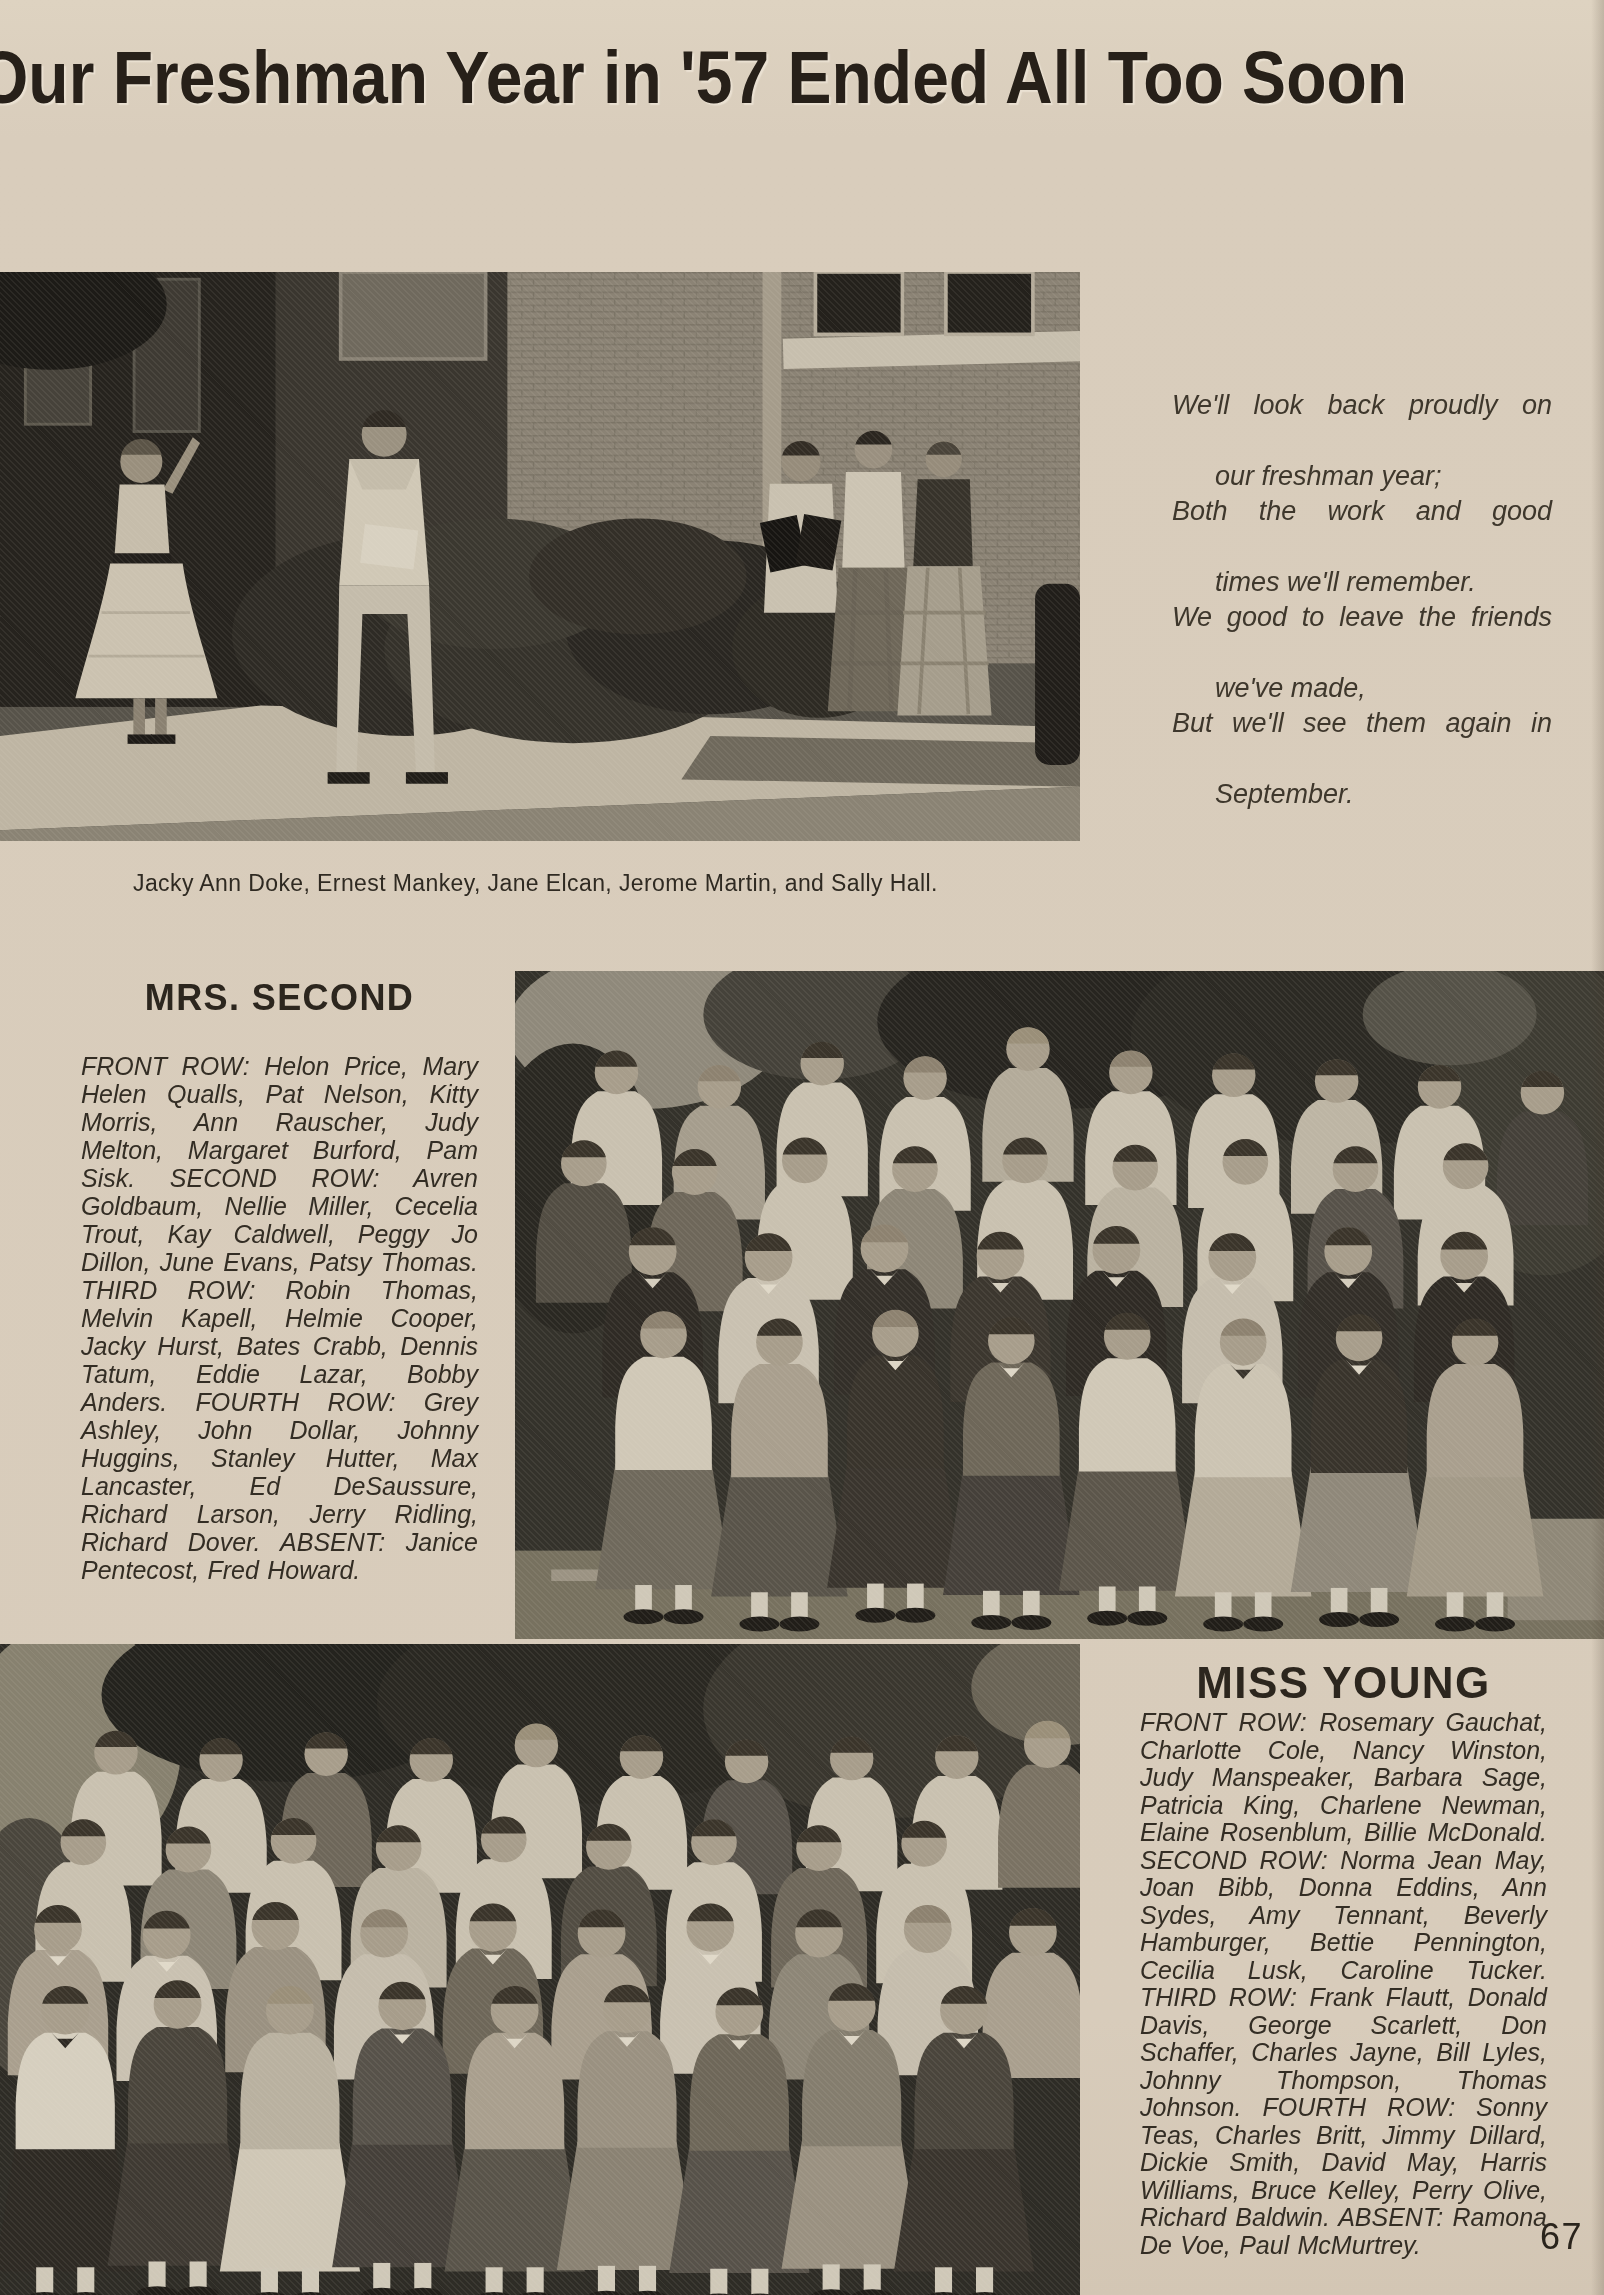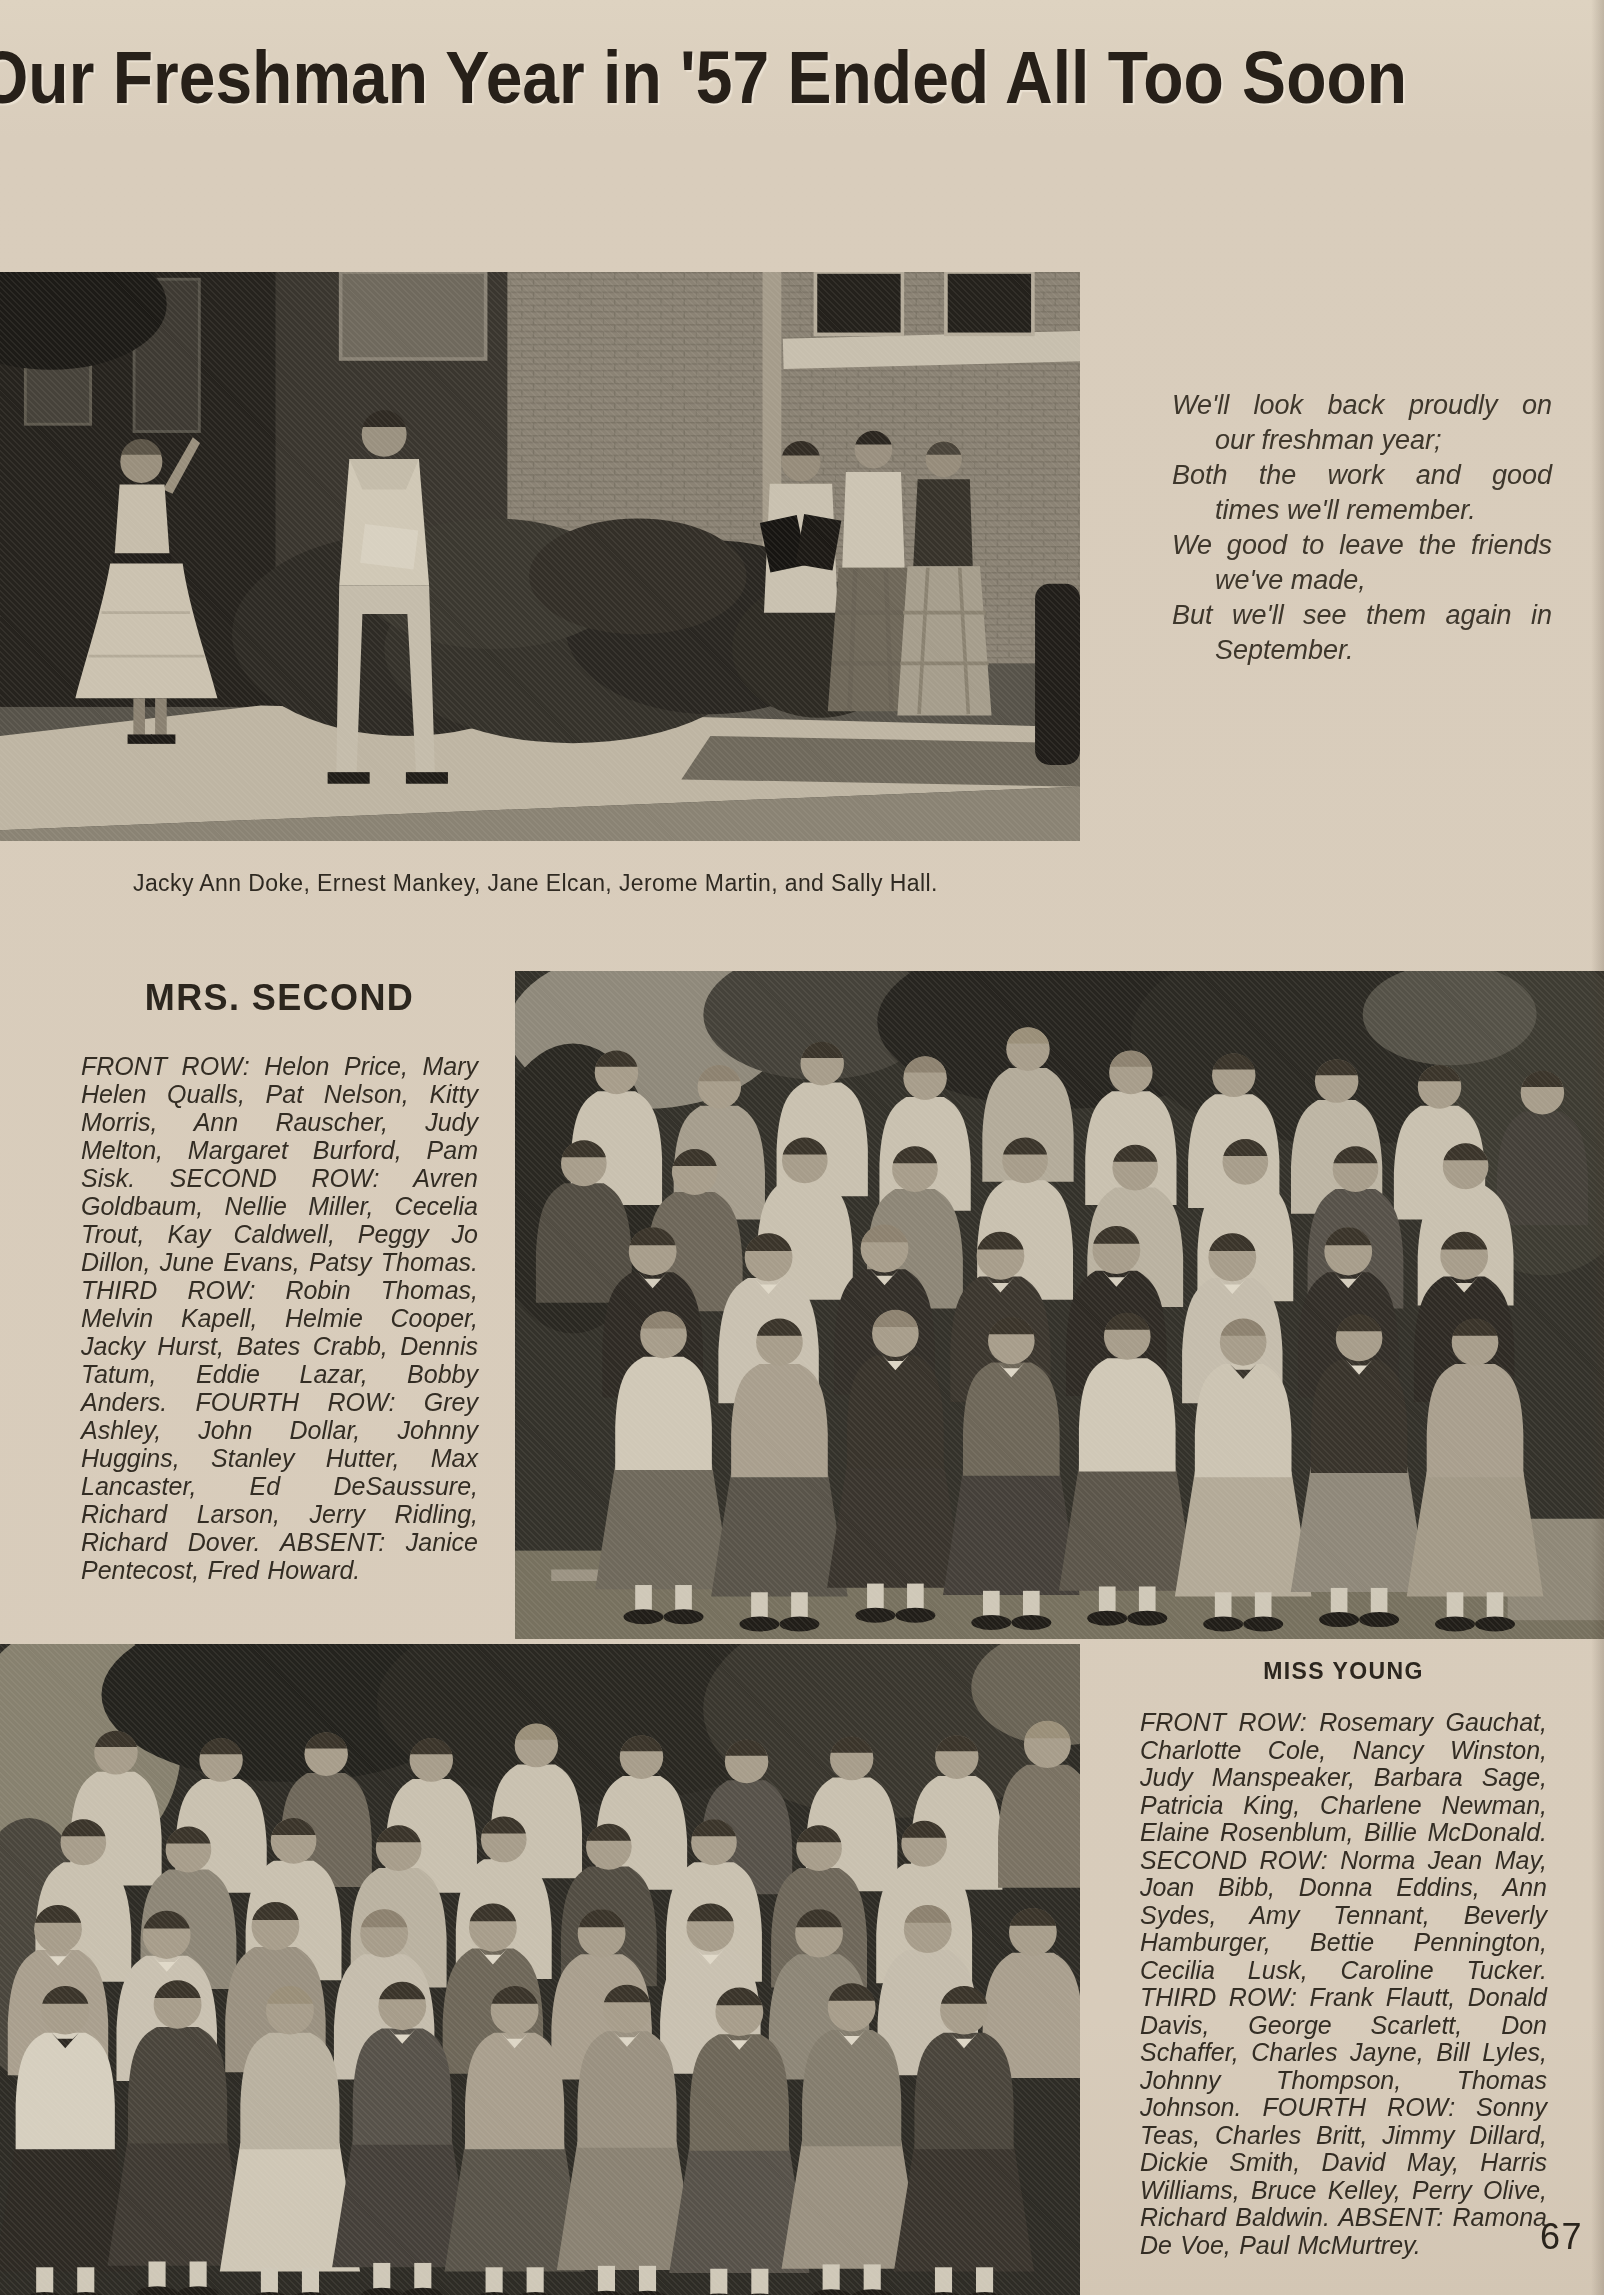--- a/index.html
+++ b/index.html
@@ -39,34 +39,34 @@
     content:""; position:absolute; inset:0; pointer-events:none;
     background: repeating-linear-gradient(45deg, rgba(237,229,214,0.07) 0 1.4px, rgba(0,0,0,0) 1.4px 4.3px);
   }
   .photo-top    { left:0;    top:272px;  width:1080px; height:569px; }
   .photo-middle { left:515px; top:971px; width:1089px; height:668px; }
   .photo-bottom { left:0;    top:1644px; width:1080px; height:652px; }
 
   .poem { position:absolute; left:1172px; top:388px; width:380px;
     font-size:27px; font-style:italic; line-height:35px; color:var(--poem_ink); }
   .poem-line { text-align:justify; text-align-last:justify; }
-  .poem-line.cont { padding-left:43px; text-align:center; text-align-last:left; }
+  .poem-line.cont { padding-left:43px; text-align:center; text-align-last:left;margin-top:36px; }
 
   .caption { position:absolute; left:133px; top:870px; width:855px;
     font-size:23px; letter-spacing:0.4px; color:var(--caption_ink); }
 
   .section-heading { font-size:36px; font-weight:700; letter-spacing:1.4px;
     text-align:center; color:#2c261e; }
   .roster { font-size:25px; line-height:28px; text-align:justify;
     word-spacing:1.4px; color:var(--ink);font-style:italic; }
 
   .thomas-head { position:absolute; left:81px; top:977px; width:397px; }
   .thomas-body { position:absolute; left:81px; top:1052px; width:397px; }
 
-  .young-head { position:absolute; left:1140px; top:1658px; width:407px; font-size:23px; }
+  .young-head { position:absolute; left:1140px; top:1658px; width:407px; font-size:44px; }
   .young-body { position:absolute; left:1140px; top:1709px; width:407px; line-height:27.5px; }
 
   .page-number { position:absolute; left:1540px; top:2216px;
     font-size:36px; font-weight:400; color:#2a241c; letter-spacing:1.4px; }
 
   
   .hd { fill: var(--skin, #a79d8b); }
   .hr { fill: var(--hair, #3b352b); }
   .sh { fill: var(--shirt, #c9c1b0); }
   .col { fill: var(--collar, rgba(0,0,0,0)); }

